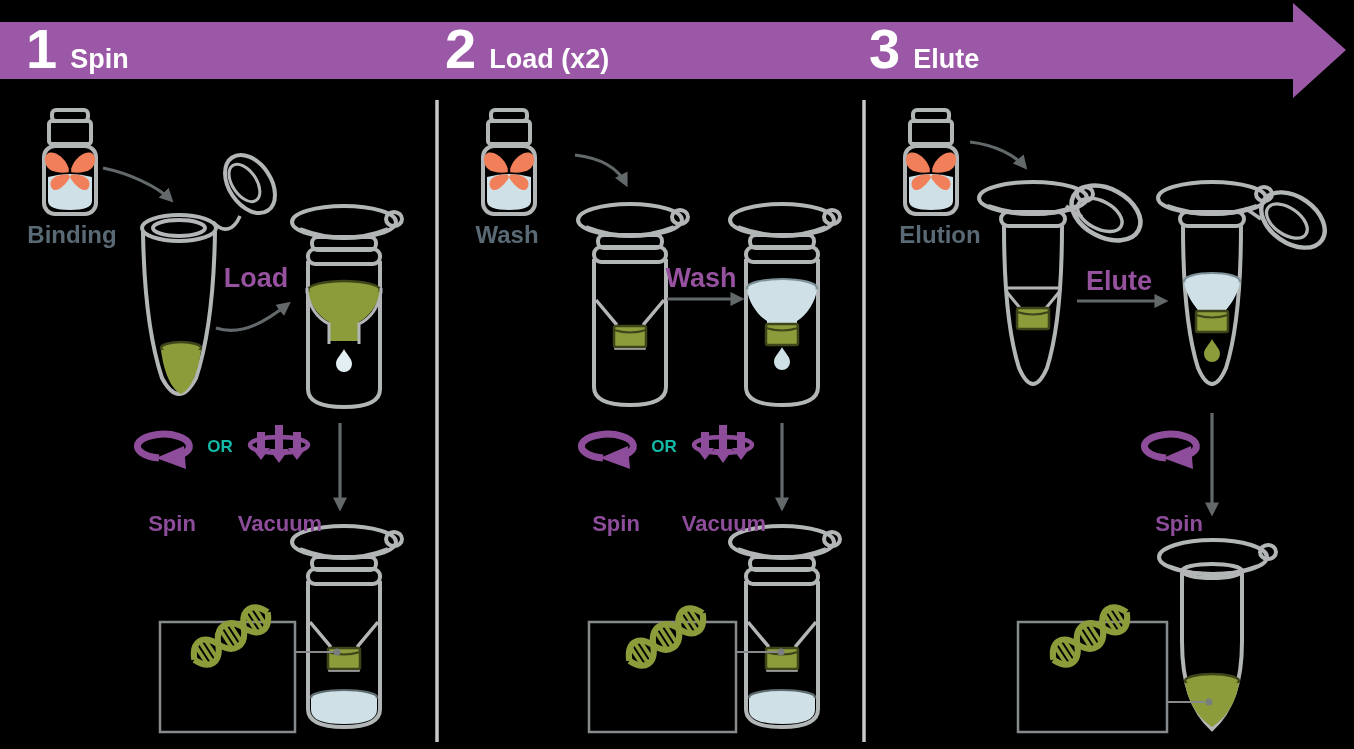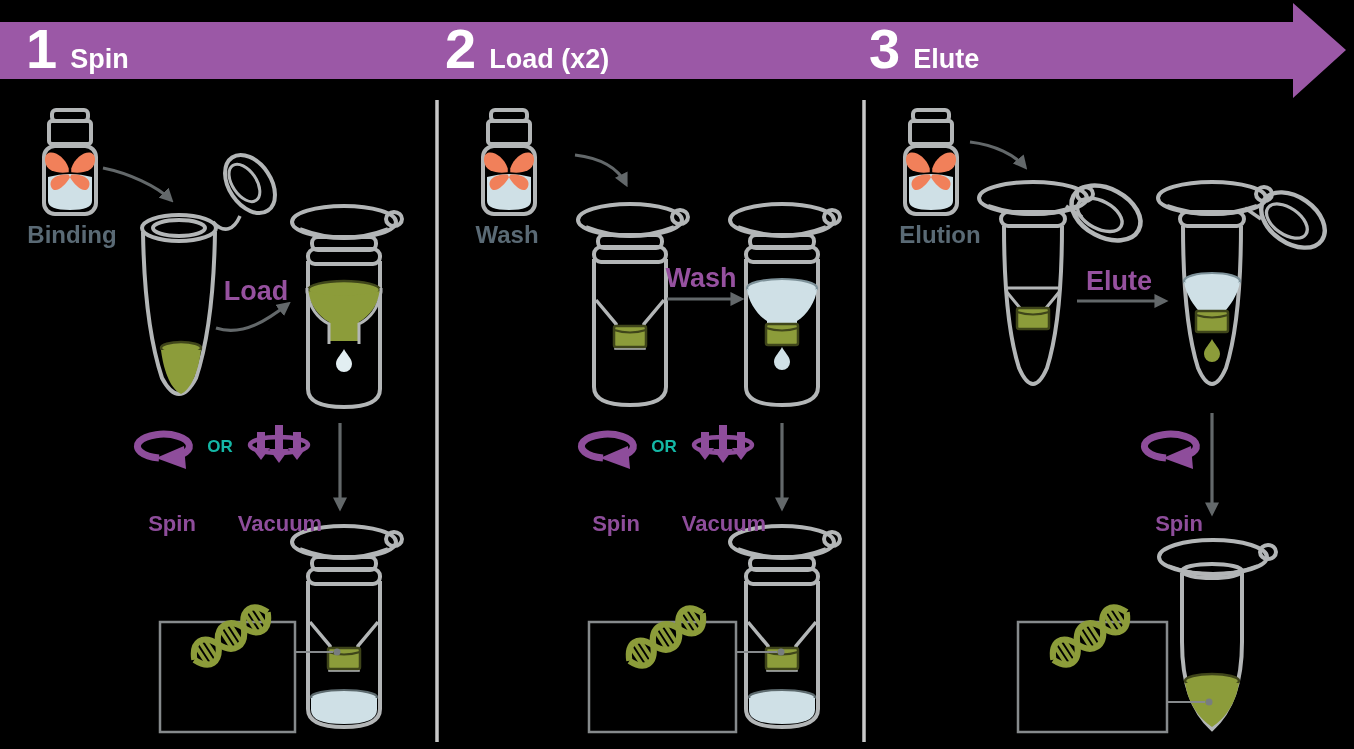--- a/index.html
+++ b/index.html
@@ -256,21 +256,21 @@
 </div>
 <div class="step" style="left:869px;">
   <span class="step-num">3</span>
   <span class="step-label">Elute</span>
 </div>
 
 <div class="txt reagent" style="left:7px;top:221px;">Binding</div>
 <div class="txt reagent" style="left:442px;top:221px;">Wash</div>
 <div class="txt reagent" style="left:875px;top:221px;">Elution</div>
 
-<div class="txt action" style="left:191px;top:276px;">Load</div>
+<div class="txt action" style="left:191px;top:263px;">Load</div>
 <div class="txt action" style="left:636px;top:263px;">Wash</div>
 <div class="txt action" style="left:1054px;top:266px;">Elute</div>
 
 <div class="txt smallact" style="left:107px;top:467px;">Spin</div>
 <div class="txt or" style="left:190px;top:437px;">OR</div>
 <div class="txt smallact" style="left:215px;top:467px;">Vacuum</div>
 
 <div class="txt smallact" style="left:551px;top:467px;">Spin</div>
 <div class="txt or" style="left:634px;top:437px;">OR</div>
 <div class="txt smallact" style="left:659px;top:467px;">Vacuum</div>

